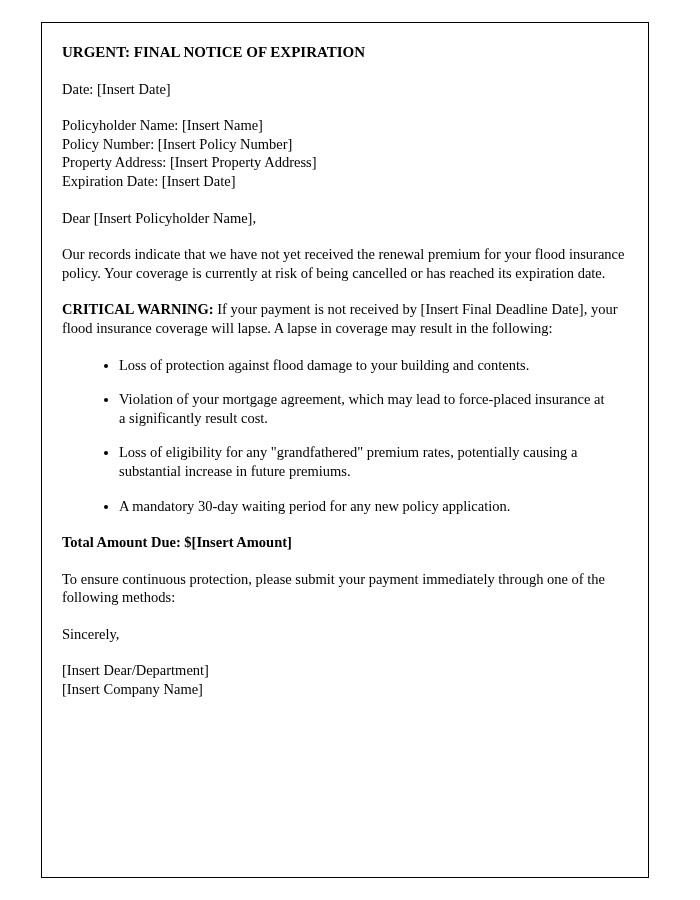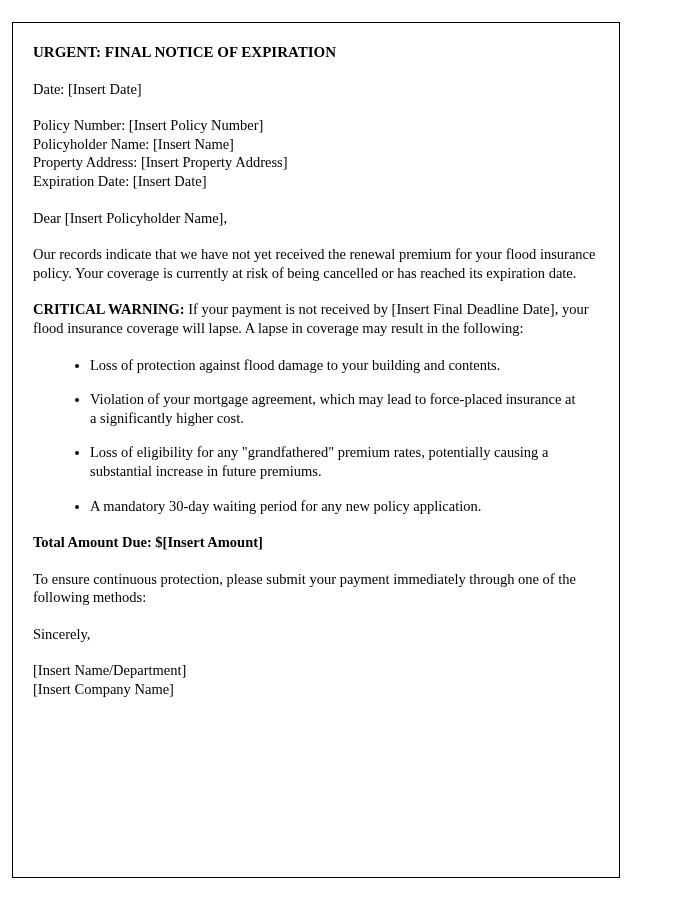--- a/index.html
+++ b/index.html
@@ -6,21 +6,21 @@
     margin: 0;
     padding: 0;
     background: #ffffff;
     width: 700px;
     height: 900px;
     font-family: "Liberation Serif", serif;
     color: #000000;
   }
   .page {
     position: absolute;
-    left: 12px;
+    left: 41px;
     top: 22px;
     width: 608px;
     height: 856px;
     border: 1px solid #000000;
     box-sizing: border-box;
     padding: 20px 20px;
     background: #ffffff;
     overflow: hidden;
   }
   .letter {
@@ -61,46 +61,46 @@
 <body>
 
 <div class="page">
   <div class="letter">
 
     <h1>URGENT: FINAL NOTICE OF EXPIRATION</h1>
 
     <p>Date: [Insert Date]</p>
 
     <div class="block">
+      <div class="line">Policyholder Name: [Insert Name]</div>
       <div class="line">Policy Number: [Insert Policy Number]</div>
-      <div class="line">Policyholder Name: [Insert Name]</div>
       <div class="line">Property Address: [Insert Property Address]</div>
       <div class="line">Expiration Date: [Insert Date]</div>
     </div>
 
     <p>Dear [Insert Policyholder Name],</p>
 
     <p>Our records indicate that we have not yet received the renewal premium for your flood insurance policy. Your coverage is currently at risk of being cancelled or has reached its expiration date.</p>
 
     <p><strong>CRITICAL WARNING:</strong><span> If your payment is not received by [Insert Final Deadline Date], your flood insurance coverage will lapse. A lapse in coverage may result in the following:</span></p>
 
     <ul>
       <li>Loss of protection against flood damage to your building and contents.</li>
-      <li>Violation of your mortgage agreement, which may lead to force-placed insurance at a significantly higher cost.</li>
+      <li>Violation of your mortgage agreement, which may lead to force-placed insurance at a significantly result cost.</li>
       <li>Loss of eligibility for any "grandfathered" premium rates, potentially causing a substantial increase in future premiums.</li>
       <li>A mandatory 30-day waiting period for any new policy application.</li>
     </ul>
 
     <p><strong>Total Amount Due: $[Insert Amount]</strong></p>
 
     <p>To ensure continuous protection, please submit your payment immediately through one of the following methods:</p>
 
 
 
     <p>Sincerely,</p>
 
     <div class="sig">
-      <div class="line">[Insert Name/Department]</div>
+      <div class="line">[Insert Dear/Department]</div>
       <div class="line">[Insert Company Name]</div>
     </div>
 
   </div>
 </div>
 
 </body></html>

